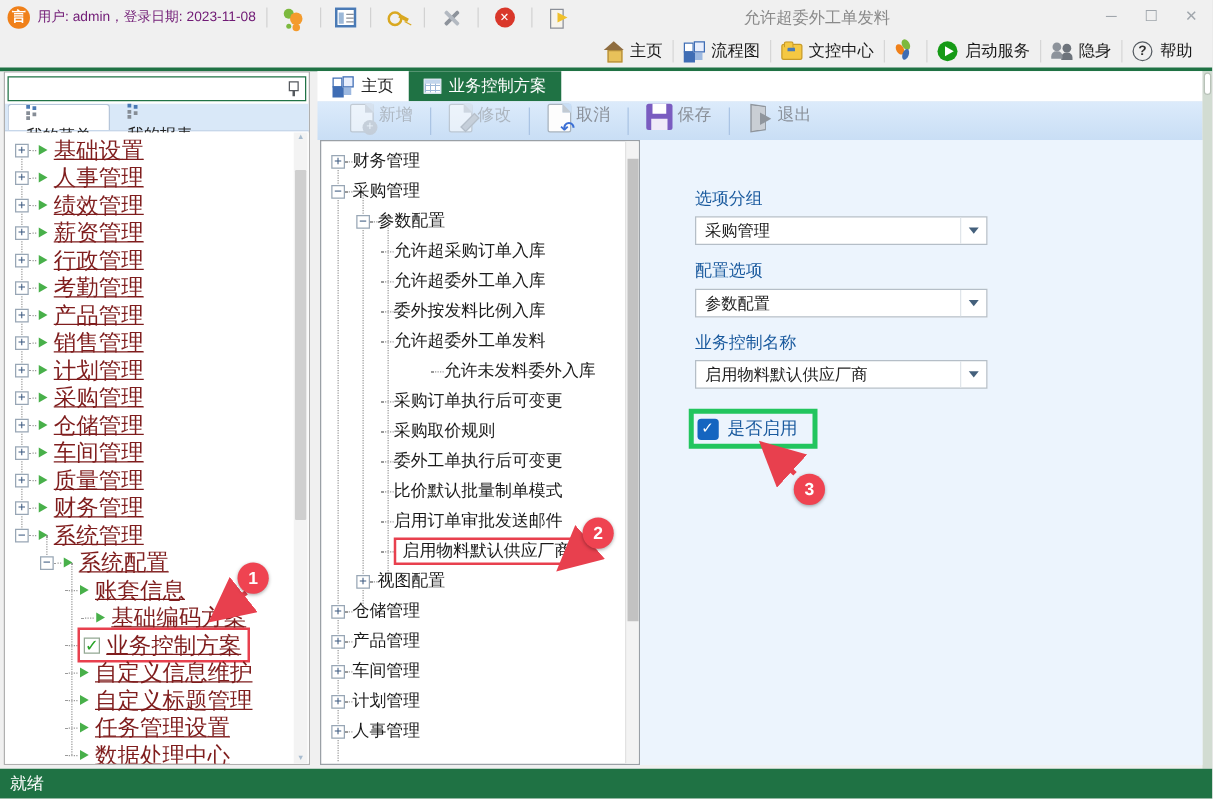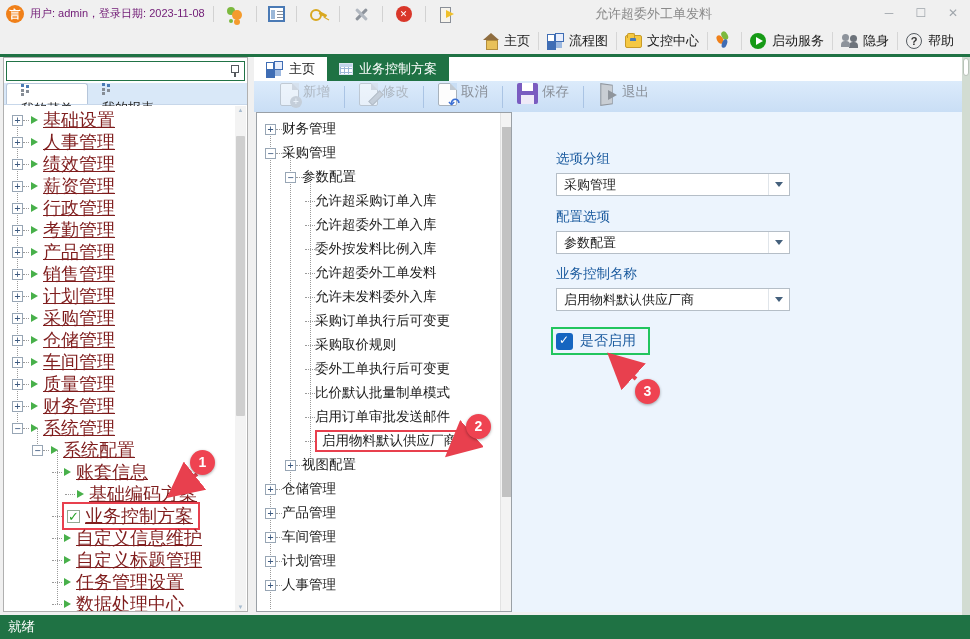--- a/index.html
+++ b/index.html
@@ -112,21 +112,21 @@
   .mredbox{border:2px solid #E8404E;padding:0 5px;}
   .mscroll{position:absolute;right:0;top:0;width:11px;height:100%;background:#f3f3f3;border-left:1px solid #e2e2e2;}
   .mthumb{position:absolute;left:1px;width:9px;background:#c2c2c2;}
 
   .form-panel{position:absolute;left:258px;top:55px;width:450px;height:500px;background:#ECF4FD;}
   .fg{position:absolute;left:44px;width:234px;}
   .flabel{font-size:13.5px;color:#1A5A9E;margin-bottom:5px;}
   .dd{height:23px;background:#fff;border:1px solid #b5bec7;display:flex;align-items:center;padding-left:7px;font-size:13px;color:#222;}
   .ddbtn{margin-left:auto;width:21px;height:21px;border-left:1px solid #e0e5ea;display:flex;align-items:center;justify-content:center;}
   .ddbtn::after{content:'';width:0;height:0;border-top:5px solid #44607c;border-left:4px solid transparent;border-right:4px solid transparent;}
-  .fchk{position:absolute;left:39px;top:215px;display:flex;align-items:center;gap:7px;border:2px solid #22c55e;padding:3px 12px 3px 3px;}
+  .fchk{position:absolute;left:39px;top:215px;display:flex;align-items:center;gap:7px;border:4px solid #22c55e;padding:3px 12px 3px 3px;}
   .fcbx{position:relative;width:17px;height:17px;background:#1565C0;border-radius:3px;flex:none;}
   .fcbx::after{content:'✓';position:absolute;left:3px;top:0px;color:#fff;font-size:12px;font-weight:700;}
   .fchk .flabel2{font-size:14px;color:#1A5A9E;}
 
   .right-strip{position:absolute;left:962px;top:57px;width:8px;height:558px;background:#d2dcd2;}
   .rthumb{position:absolute;left:1px;top:1px;width:6px;height:18px;background:#fff;border:1px solid #b8c2b8;border-radius:3px;}
 
   .statusbar{position:absolute;left:0;top:615px;width:970px;height:24px;background:#1F7244;color:#fff;font-size:13.5px;line-height:24px;padding-left:8px;}
 
   
@@ -432,21 +432,21 @@
             <span class="mlbl">允许超委外工单入库</span>
           </div>
           <div class="mrow" style="padding-left: 48px;">
             <span class="stub"></span>
             <span class="mlbl">委外按发料比例入库</span>
           </div>
           <div class="mrow" style="padding-left: 48px;">
             <span class="stub"></span>
             <span class="mlbl">允许超委外工单发料</span>
           </div>
-          <div class="mrow" style="padding-left: 48px;">
+          <div class="mrow" style="padding-left: 48px; margin-left: 40px;">
             <span class="stub"></span>
             <span class="mlbl">允许未发料委外入库</span>
           </div>
           <div class="mrow" style="padding-left: 48px;">
             <span class="stub"></span>
             <span class="mlbl">采购订单执行后可变更</span>
           </div>
           <div class="mrow" style="padding-left: 48px;">
             <span class="stub"></span>
             <span class="mlbl">采购取价规则</span>

